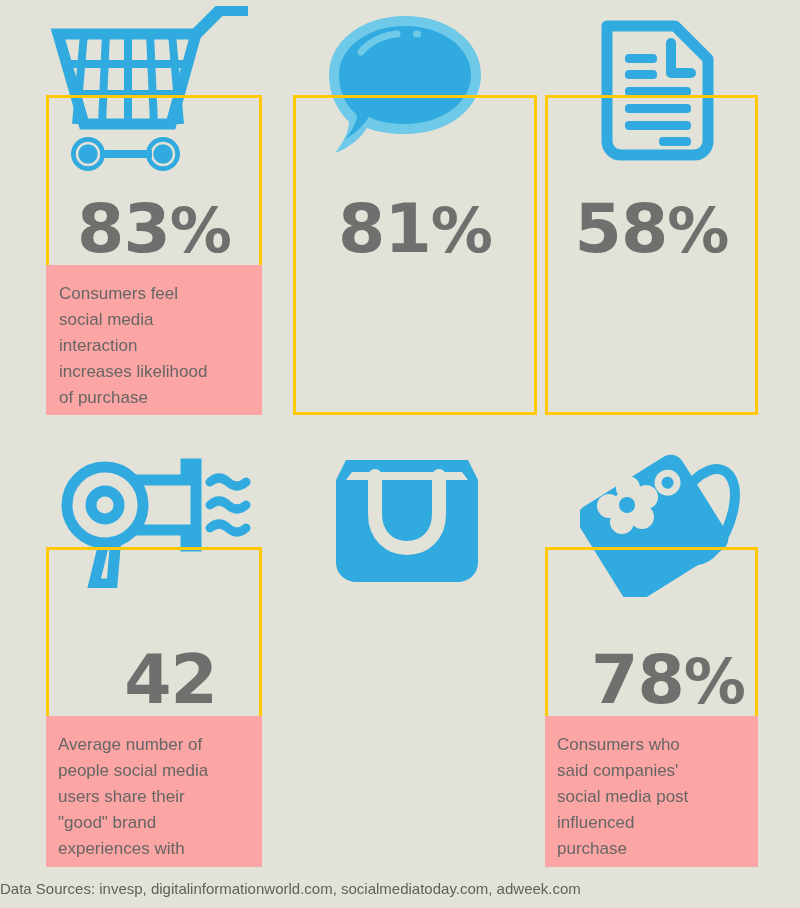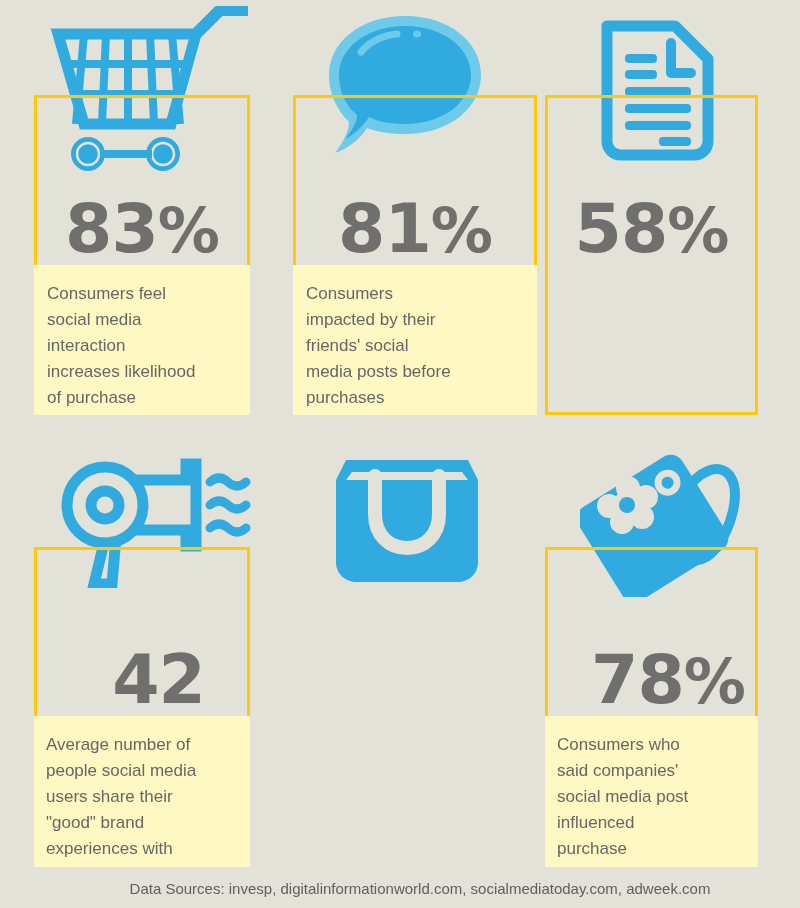--- a/index.html
+++ b/index.html
@@ -27,21 +27,21 @@
     position: absolute;
     box-sizing: border-box;
     border: 3px solid #FFC907;
     background: transparent;
   }
 
   
   .card.r1 { top: 95px; height: 320px; }
   .card.r2 { top: 547px; height: 320px; }
 
-  .card.c1 { left: 34px;  width: 216px; }
+  .card.c1 { left: 46px;  width: 216px; }
   .card.c2 { left: 293px; width: 244px; }
   .card.c3 { left: 545px; width: 213px; }
 
   .card-stat {
     position: absolute;
     left: 0; right: 0; top: 0;
     display: flex;
     align-items: flex-end;
     justify-content: center;
     box-sizing: border-box;
@@ -57,21 +57,21 @@
     color: #6f6f6d;
     letter-spacing: -1px;
     white-space: nowrap;
   }
   .stat-number .pct { font-size: 62px; }
 
   .card-body {
     position: absolute;
     left: -3px; right: -3px;
     bottom: -3px;
-    background: #fef9c3;
+    background: #fca5a5;
     box-sizing: border-box;
     padding: 16px 13px 10px 13px;
   }
   .card.r1 .card-body { top: 167px; }
   .card.r2 .card-body { top: 166px; padding-left: 12px; }
 
   .card-text {
     font-family: "Liberation Sans", sans-serif;
     font-size: 17px;
     line-height: 26px;
@@ -84,22 +84,20 @@
   .icon-wrap {
     position: absolute;
     pointer-events: none;
   }
 
   
   #footer {
     position: absolute;
     left: 0; right: 0;
     top: 880px;
-    text-align: center;
-    padding-left: 40px;
   }
   #footer .footer-text {
     font-family: "Liberation Sans", sans-serif;
     font-size: 15px;
     color: #5f5f5d;
   }
 </style>
 </head>
 <body>
 
@@ -223,27 +221,20 @@
 interaction
 increases likelihood
 of purchase</div>
     </div>
   </div>
 
   <div class="card r1 c2">
     <div class="card-stat">
       <div class="stat-number"><span>81</span><span class="pct">%</span></div>
     </div>
-    <div class="card-body">
-      <div class="card-text">Consumers
-impacted by their
-friends' social
-media posts before
-purchases</div>
-    </div>
   </div>
 
   <div class="card r1 c3">
     <div class="card-stat">
       <div class="stat-number"><span>58</span><span class="pct">%</span></div>
     </div>
   </div>
 
   <div class="card r2 c1">
     <div class="card-stat">

